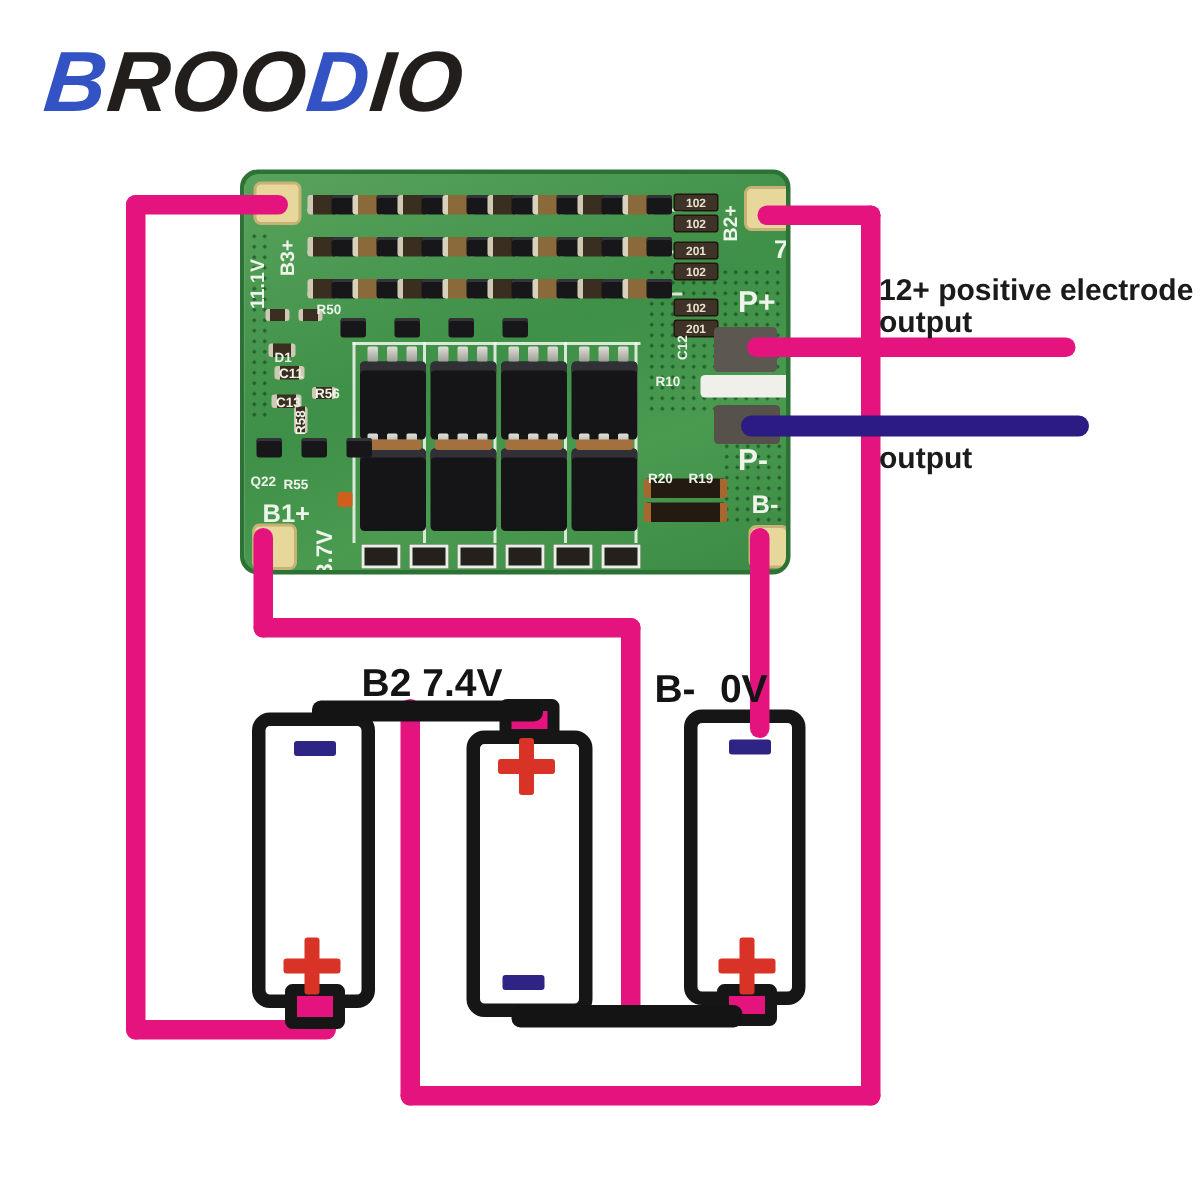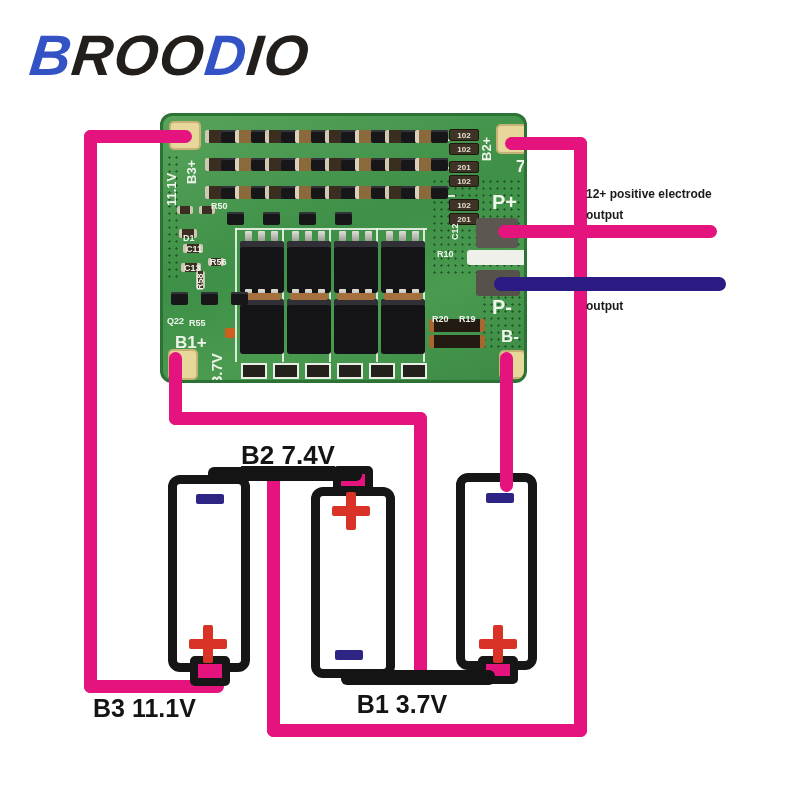--- a/index.html
+++ b/index.html
@@ -34,21 +34,21 @@
   .dots{position:absolute;background-image:radial-gradient(rgba(12,52,18,.55) 1.2px,transparent 1.4px);background-size:7px 7px;}
   
   .batt{position:absolute;background:#ffffff;border:9px solid #161616;border-radius:12px;box-sizing:border-box;}
   .nub{position:absolute;background:#e4137e;border:8px solid #161616;border-radius:5px;box-sizing:border-box;}
   .bus{position:absolute;background:#141414;border-radius:6px;}
   .sym{position:absolute;border-radius:2px;}
   .red{background:#d93327;}
   .nvy{background:#2d2483;}
   
   .blabel{position:absolute;color:#141414;font-weight:600;text-align:center;white-space:nowrap;}
-  .note{position:absolute;color:#1b1b1b;font-size:12px;font-weight:600;line-height:21px;white-space:nowrap;}
+  .note{position:absolute;color:#1b1b1b;font-size:20px;font-weight:600;line-height:21px;white-space:nowrap;}
 </style>
 </head>
 <body>
 
 <div id="canvas">
 
   <div id="logo"><span style="color: rgb(51, 83, 196);">B</span><span style="color: rgb(34, 30, 27);">R</span><span style="color: rgb(34, 30, 27);">O</span><span style="color: rgb(34, 30, 27);">O</span><span style="color: rgb(51, 83, 196);">D</span><span style="color: rgb(34, 30, 27);">I</span><span style="color: rgb(34, 30, 27);">O</span></div>
 
   <div id="pcb">
     <div id="pcb-parts">
@@ -246,23 +246,22 @@
   <div class="sym red" style="left:203px;top:625px;width:10px;height:38px;"></div>
 
   <div class="sym red" style="left:332px;top:506px;width:38px;height:10px;"></div>
   <div class="sym red" style="left:346px;top:492px;width:10px;height:38px;"></div>
   <div class="sym nvy" style="left:335px;top:650px;width:28px;height:10px;"></div>
 
   <div class="sym nvy" style="left:486px;top:493px;width:28px;height:10px;"></div>
   <div class="sym red" style="left:479px;top:639px;width:38px;height:10px;"></div>
   <div class="sym red" style="left:493px;top:625px;width:10px;height:38px;"></div>
 
-  <div class="blabel" style="left:238px;top:440px;width:100px;font-size:26px;text-decoration:underline;">B2 7.4V</div>
-  <div class="blabel" style="left:93px;top:694px;width:100px;font-size:25px;">B3 11.1V</div>
-  <div class="blabel" style="left:356px;top:690px;width:92px;font-size:25px;">B1 3.7V</div>
+  <div class="blabel" style="left:238px;top:440px;width:100px;font-size:26px;">B2 7.4V</div>
+  <div class="blabel" style="left:430px;top:444px;width:88px;font-size:26px;word-spacing:9px;">B- 0V</div>
 
   <div class="note" style="left:586px;top:184px;">
     <div>12+ positive electrode</div>
     <div>output</div>
   </div>
   <div class="note" style="left:586px;top:296px;">
     <div>output</div>
   </div>
 </div>
 

